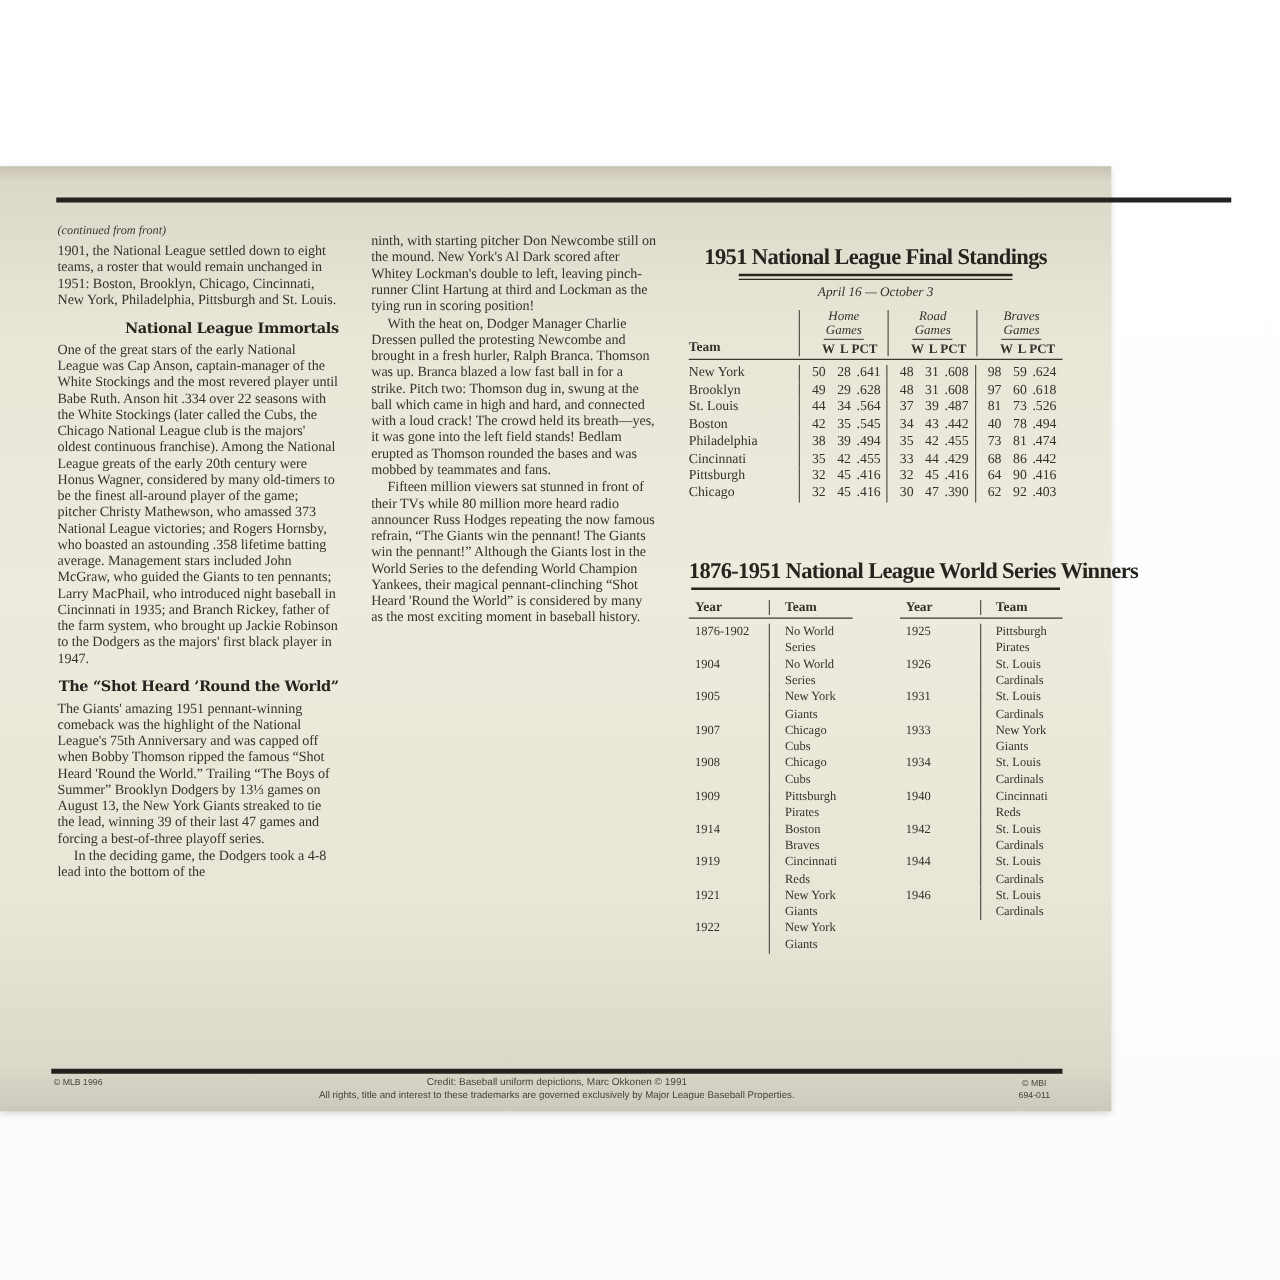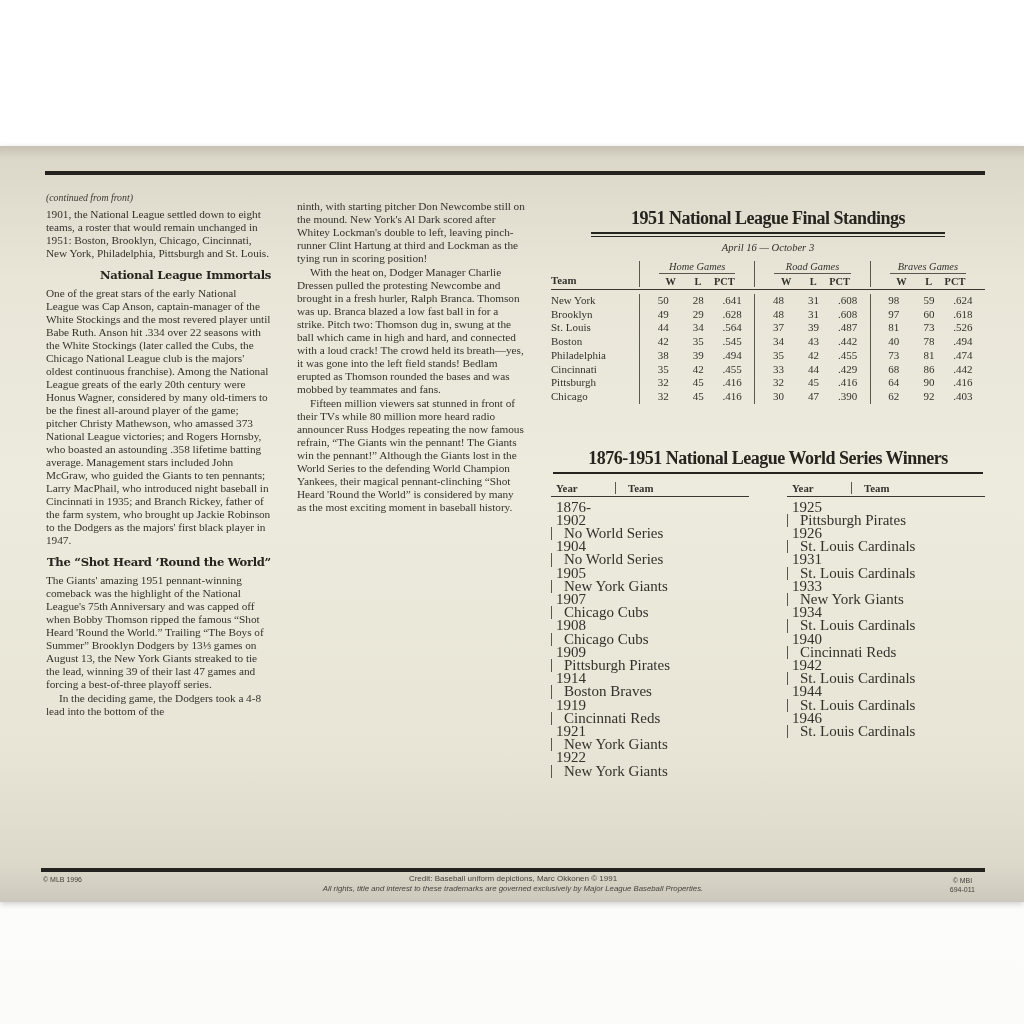--- a/index.html
+++ b/index.html
@@ -5,21 +5,21 @@
   * { box-sizing: border-box; }
   html,body { margin:0; padding:0; }
   body {
     width:1024px; height:1024px;
     background:#fefefe;
     font-family:"Liberation Serif", serif;
   }
   .stage { position:relative; width:1024px; height:1024px; overflow:hidden;
     background:linear-gradient(180deg,#ffffff 0%,#fefefe 60%,#fbfbfa 100%); }
   .paper {
-    position:absolute; top:146px; left:0; width:1024px; height:756px;
+    position:absolute; top:133px; left:0; width:889px; height:756px;
     background:linear-gradient(180deg,#c6c1b2 0%,#dcd8c9 1.6%,#e9e6d8 18%,#edebdd 45%,#e8e5d6 80%,#dcd8ca 95%,#ccc8bb 100%);
     box-shadow:0 2px 6px rgba(0,0,0,0.18);
     color:#33312c;
   }
   .top-rule { position:absolute; top:25px; left:45px; width:940px; height:4px; background:#23221e; }
   .columns { position:absolute; top:46px; left:46px; right:39px; display:flex; gap:26px; }
   .col-left { width:225px; flex:none; }
   .col-mid  { width:228px; flex:none; padding-top:8px; }
   .col-right{ flex:1; min-width:0; }
 
@@ -50,28 +50,28 @@
   .st-grp-cells span { text-align:center; }
 
   .tbl-title2 { margin-top:44px; }
   .single-rule { height:2px; background:#26241f; margin:3px 2px 0 2px; }
   .winners { margin-top:8px; display:flex; gap:38px; }
   .win-col { flex:1; min-width:0; }
   .win-head { display:flex; border-bottom:1.3px solid #3a3830; padding-bottom:2px; font-weight:bold; font-size:10.8px; }
   .wy { width:64px; flex:none; padding-left:5px; }
   .wt { flex:1; border-left:1px solid #5a574e; padding-left:12px; }
   .win-rows { padding-top:4px; }
-  .win-row { display:flex; font-size:15px; line-height:13.2px;flex-direction:column; }
+  .win-row { display:flex; font-size:10px; line-height:13.2px; }
 
   .footer { position:absolute; left:41px; right:39px; top:722px; height:30px;
             font-family:"Liberation Sans", sans-serif; color:#45443e; }
   .footer-rule { height:3.5px; background:#23221e; }
   .f-left { position:absolute; left:2px; top:8px; font-size:7px; }
   .f-center { position:absolute; left:0; right:0; top:6px; text-align:center; font-size:8px; line-height:9.5px; }
-  .f-center .ital { font-style:italic; font-size:7.8px; }
+  .f-center .ital { font-size:7.8px; }
   .f-right { position:absolute; right:10px; top:8px; text-align:center; font-size:7px; line-height:9px; }
 </style>
 </head>
 <body>
 
 <div class="stage">
   <div class="paper">
     <div class="top-rule"></div>
 
     <div class="columns">

